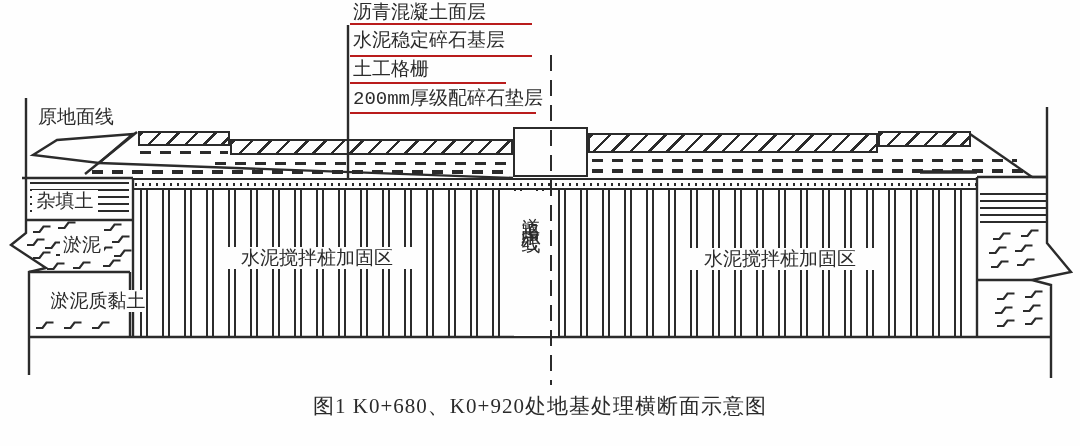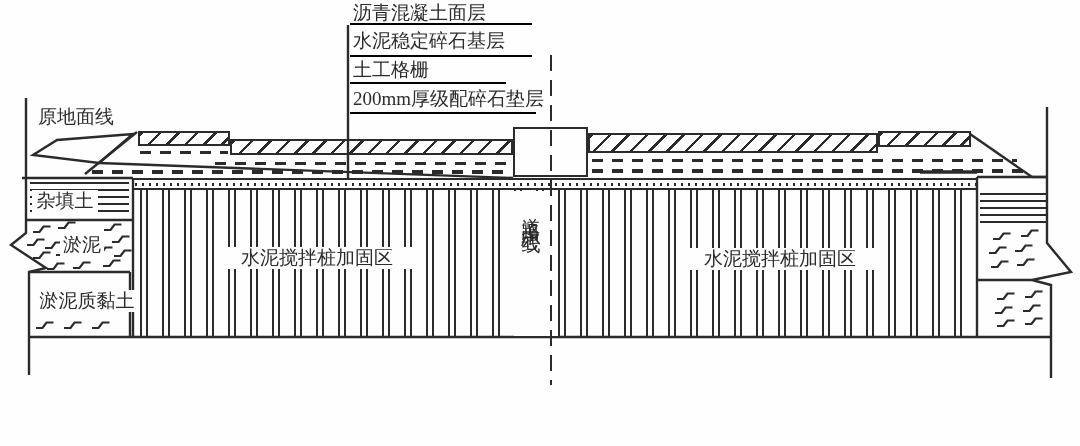--- a/index.html
+++ b/index.html
@@ -4,22 +4,22 @@
 <style>
   html,body{margin:0;padding:0;background:#ffffff;}
   #stage{
     position:relative;width:1080px;height:446px;background:#fefefe;overflow:hidden;
     font-family:"Liberation Serif","DejaVu Serif",serif;color:#2b2b2b;
   }
   .abs{position:absolute;box-sizing:border-box;}
   .txt{font-size:19px;line-height:22px;white-space:nowrap;color:#2b2b2b;text-align:center;}
   
   .callout{
-    left:350px;border-bottom:2px solid #000000;padding-left:3px;
-    font-size:19px;line-height:22px;white-space:nowrap;z-index:5;
+    left:350px;border-bottom:2px solid #b91c1c;padding-left:3px;
+    font-size:19px;line-height:22px;white-space:nowrap;z-index:5;font-family:Liberation Mono, monospace;
   }
   
   .hatch{
     border:2px solid #2b2b2b;z-index:3;background:
     repeating-linear-gradient(135deg,#2b2b2b 0 2.5px,transparent 2.5px 13px);
   }
   
   .dashrow{
     height:3px;z-index:2;background:
     repeating-linear-gradient(90deg,#2b2b2b 0 11px,transparent 11px 20px);
@@ -146,28 +146,29 @@
   <div class="abs dashrow" style="left:592px;top:159px;width:425px;"></div>
   <div class="abs dashrow bold" style="left:592px;top:169px;width:438px;"></div>
 
   <div class="abs dotstrip" style="left:133px;top:178px;width:844px;height:12px;"></div>
 
   <div class="abs piles" style="left:133px;top:190px;width:844px;height:147px;"></div>
 
   <div class="abs hlines" style="left:30px;top:182px;width:99px;height:34px;"></div>
   <div class="abs chip txt" style="left:32px;top:190px;width:66px;">杂填土</div>
   <div class="abs chip txt" style="left:60px;top:234px;width:44px;">淤泥</div>
-  <div class="abs chip txt" style="left:39px;top:290px;width:96px;">淤泥质黏土</div>
+  <div class="abs chip txt" style="left:50px;top:290px;width:96px;">淤泥质黏土</div>
 
   <div class="abs hlines" style="left:980px;top:193px;width:66px;height:30px;"></div>
 
   <div class="abs whitebox" style="left:513px;top:127px;width:75px;height:50px;"></div>
 
   <div class="abs whitestrip" style="left:514px;top:191px;width:44px;height:145px;"></div>
   <div class="abs vtext" style="left:518px;top:203px;">道路中心线</div>
 
   <div class="abs centerline" style="left:550px;top:55px;height:330px;"></div>
 
   <div class="abs chip txt" style="left:222px;top:247px;width:190px;">水泥搅拌桩加固区</div>
   <div class="abs chip txt" style="left:685px;top:248px;width:190px;">水泥搅拌桩加固区</div>
 
+  <div class="abs caption">图1  K0+680、K0+920处地基处理横断面示意图</div>
 
 </div>
 
 </body></html>

